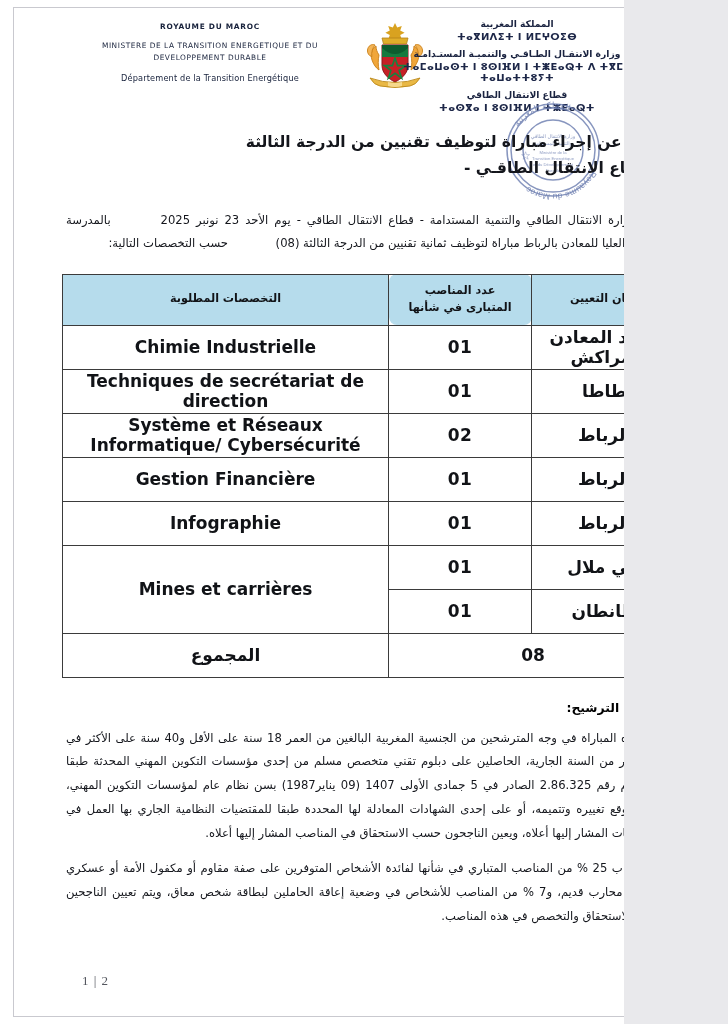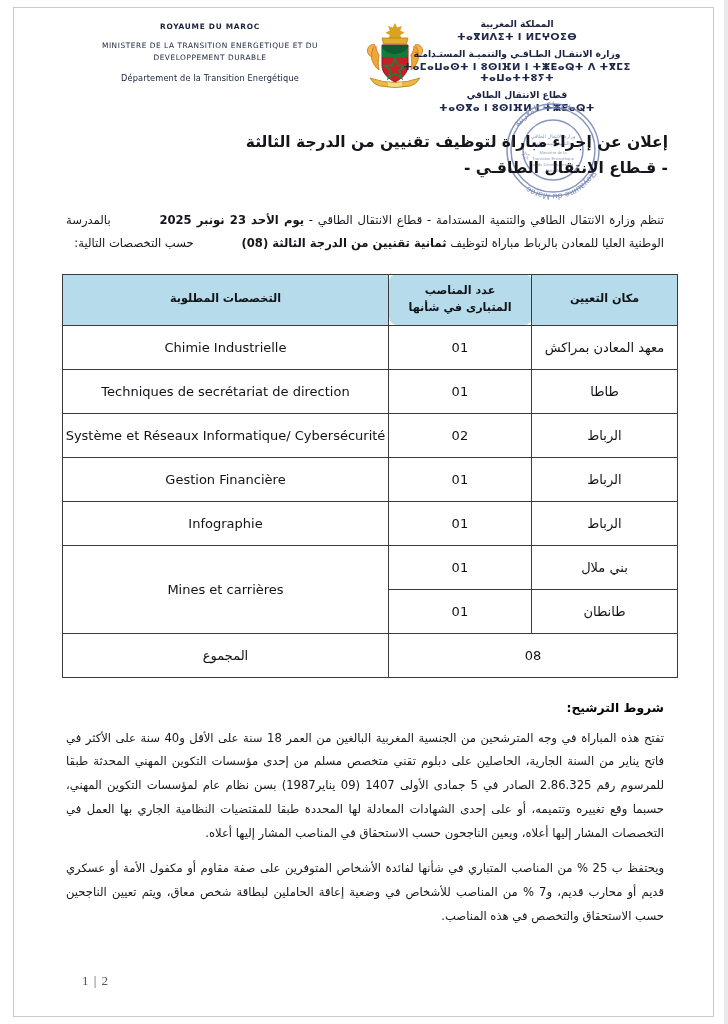--- a/index.html
+++ b/index.html
@@ -6,21 +6,21 @@
   html, body {
     margin: 0;
     padding: 0;
     background: #e9e9ec;
   }
   body {
     font-family: "DejaVu Sans", "Liberation Sans", sans-serif;
   }
   .page {
     position: relative;
-    width: 724px;
+    width: 624px;
     height: 1024px;
     background: #ffffff;
     overflow: hidden;
     box-sizing: border-box;
   }
   .page-frame {
     position: absolute;
     left: 13px;
     top: 7px;
     width: 701px;
@@ -128,21 +128,21 @@
   .intro {
     direction: rtl;
     text-align: justify;
     text-align-last: right;
     font-size: 11.6px;
     color: #14161c;
     line-height: 2.0;
     margin: 28px 0 0 0;
     padding: 0 4px;
   }
-  .intro b { font-weight: bold; margin-left: 44px; }
+  .intro b { font-weight: normal; margin-left: 44px; }
 
   
   table.jobs {
     direction: rtl;
     border-collapse: collapse;
     width: 606px;
     margin: 18px auto 0 auto;
     table-layout: fixed;
   }
   table.jobs td, table.jobs th {
@@ -153,22 +153,22 @@
   }
   table.jobs thead th {
     background: #b6dcec;
     font-size: 11.2px;
     font-weight: bold;
     height: 48px;
     line-height: 1.45;
   }
   table.jobs tbody td {
     height: 41px;
-    font-size: 13px;
-    font-weight: normal;
+    font-size: 17px;
+    font-weight: bold;
   }
   td.col-place { width: 143px; }
   td.col-count { width: 140px; letter-spacing: 0.3px; margin-top: 44px; }
   td.col-spec  { width: 323px; font-size: 11.5px; direction: ltr; }
   th.col-place { width: 143px; }
   th.col-count { width: 140px; border-radius: 8px; }
   th.col-spec  { width: 323px; }
   tr.total-row td {
     height: 36px;
   }

